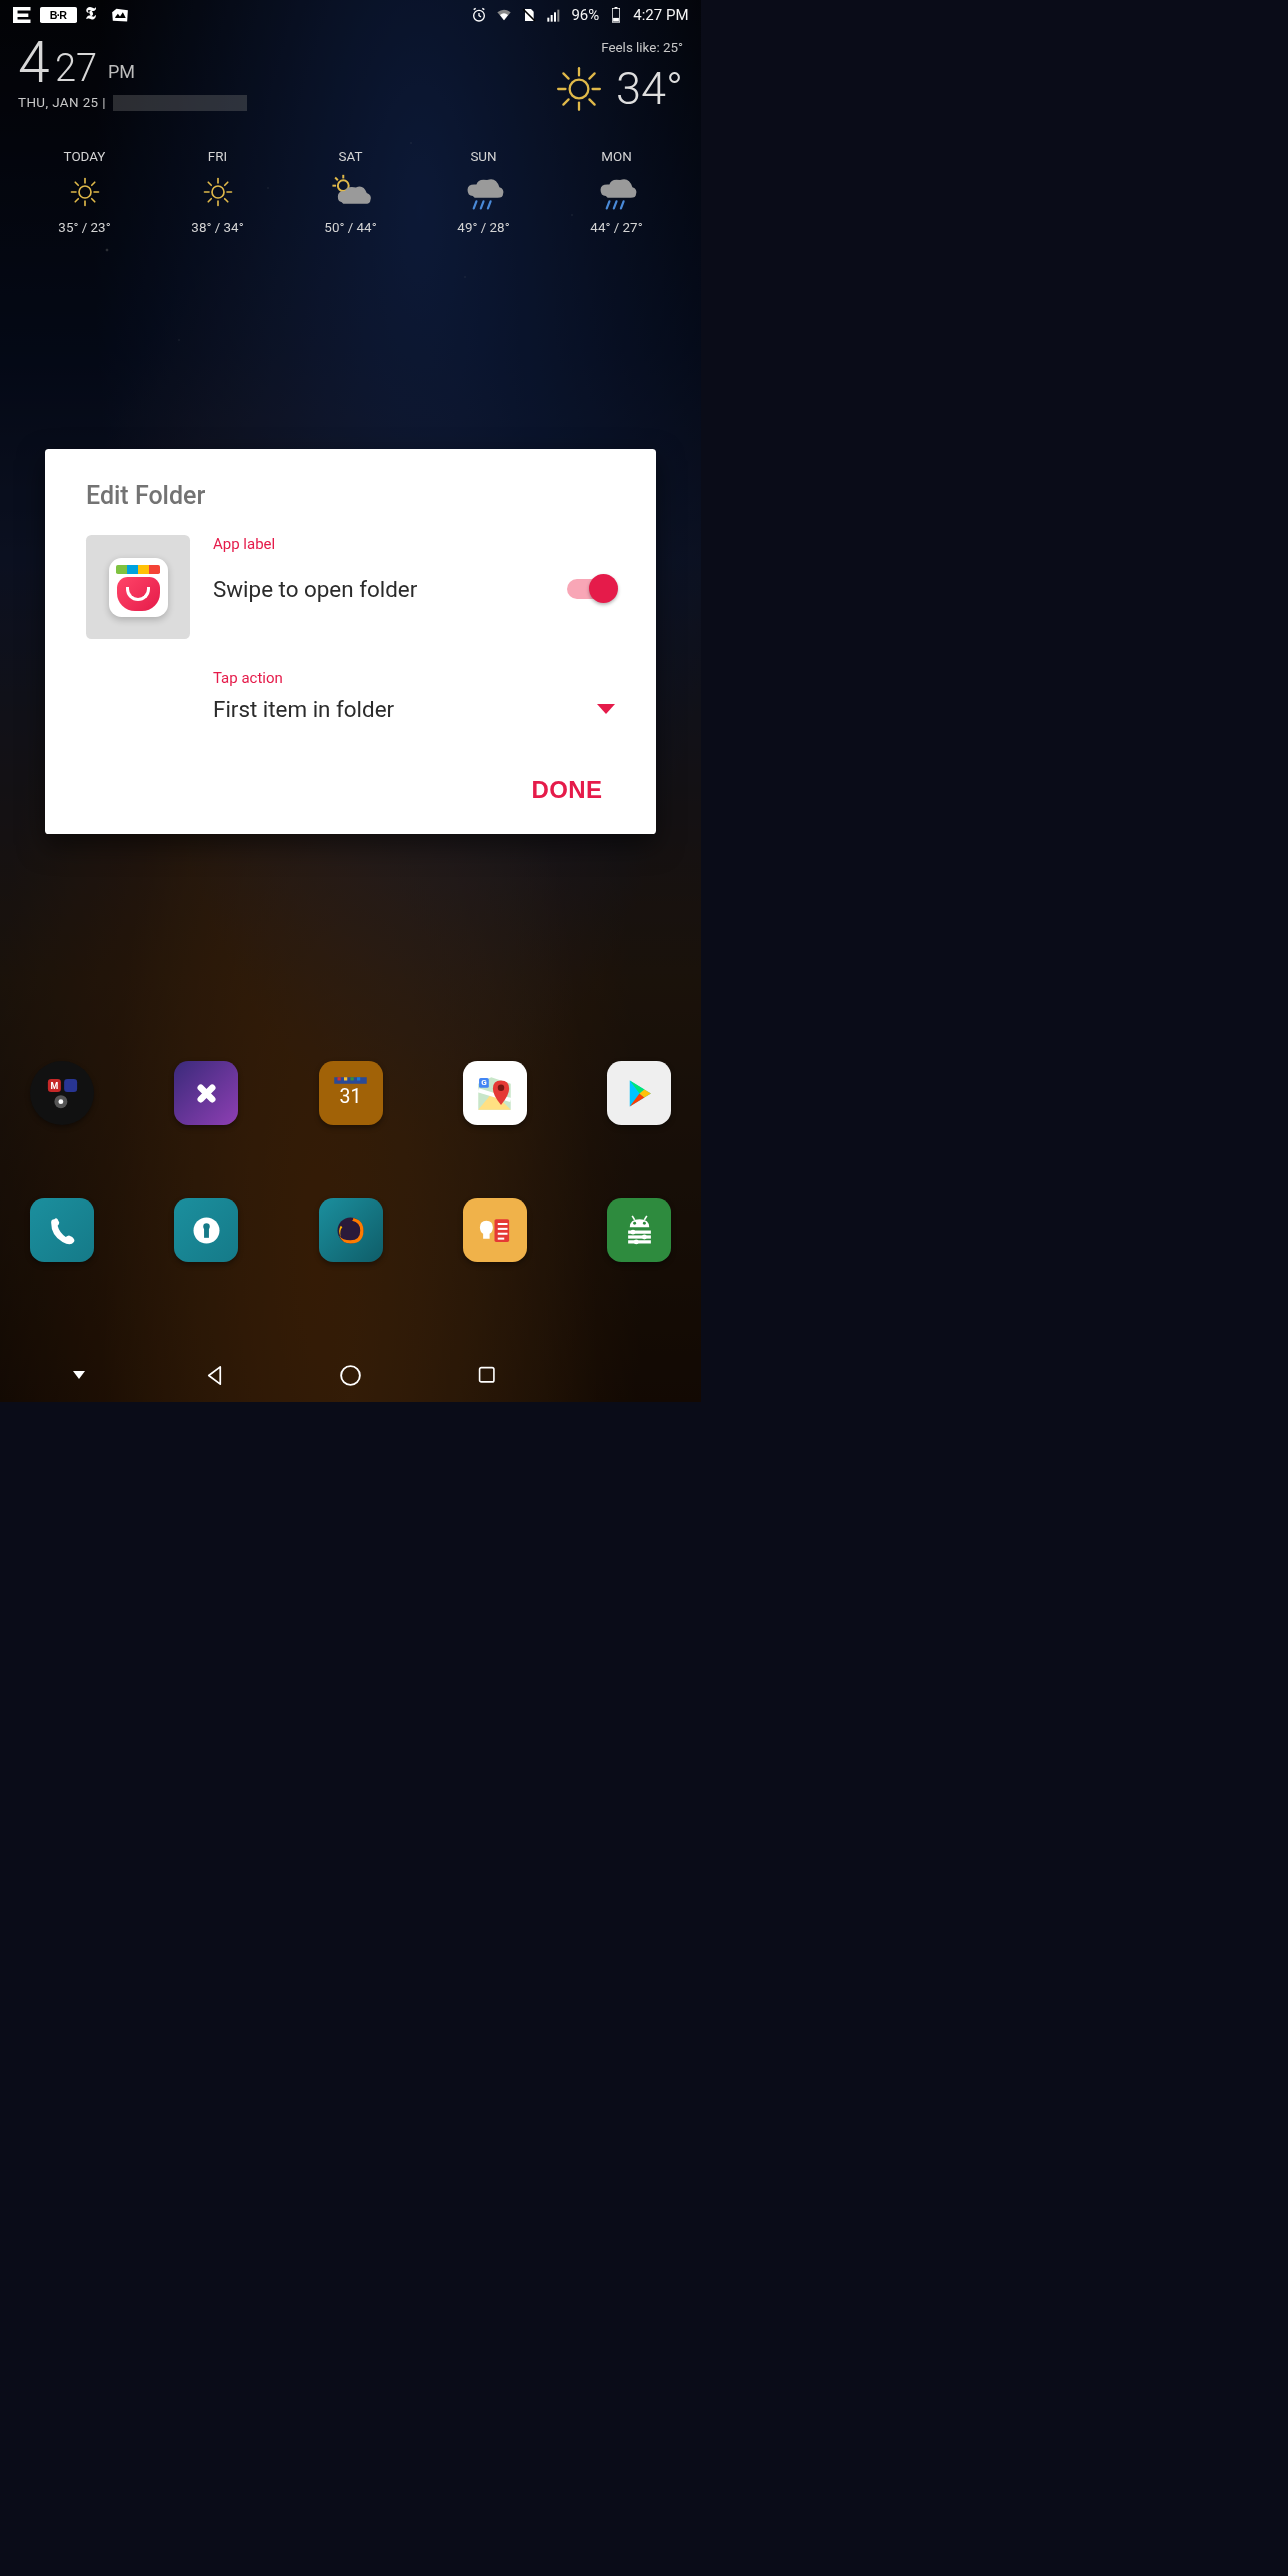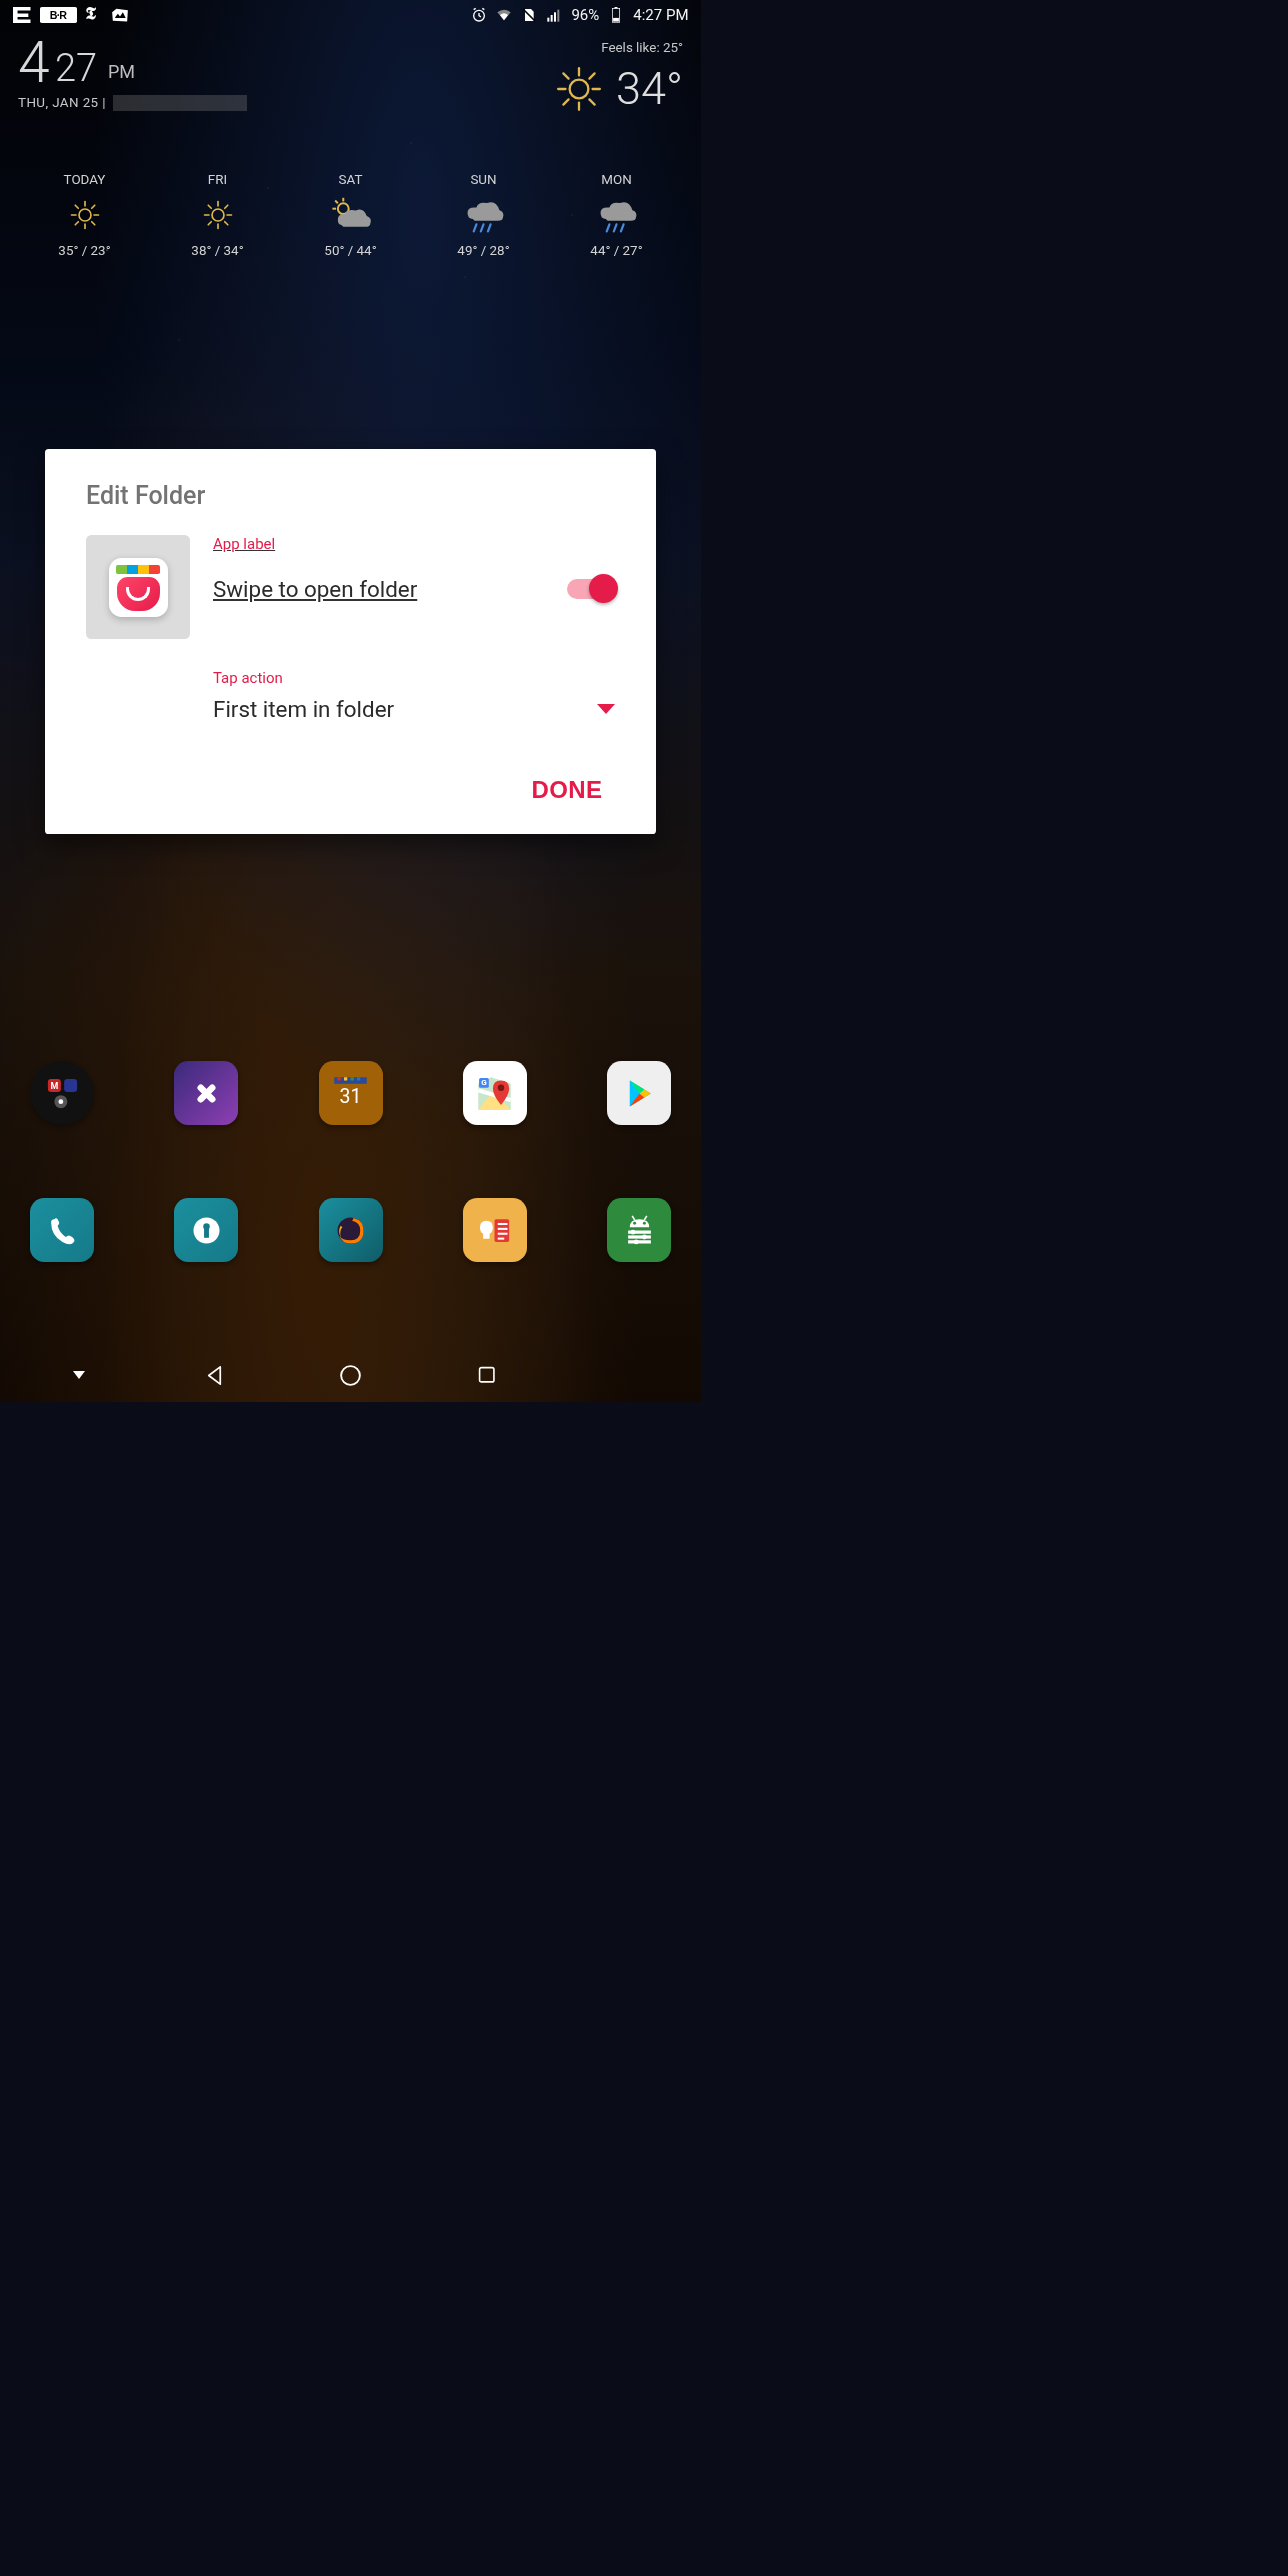--- a/index.html
+++ b/index.html
@@ -56,21 +56,21 @@
   .ampm{ font-size: 18px; color:#bdbdbd; margin-left:5.4px; margin-bottom:3.6px;}
   .date-row{ margin-top:9px; font-size:13.4px; color:#c8c8c8; letter-spacing:0.4px;}
   .date-redact{ display:inline-block; width:134px; height:16px; background:rgba(120,120,120,0.35); vertical-align:middle; margin-left:3.6px;}
   .weather-now{ position:absolute; top:0; right:0; text-align:right; }
   .feels{ font-size:13.4px; color:#c8c8c8; }
   .temp-row{ display:flex; align-items:center; justify-content:flex-end; gap:12.5px; margin-top:7.2px;}
   .big-temp{ font-size:45px; font-weight:300; color:#dedede;}
   .sun-big{ width:50px; height:50px; }
 
   
-  .forecast{ position:absolute; top:172px; left:18px; right:18px; display:flex; justify-content:space-between; }
+  .forecast{ position:absolute; top:149px; left:18px; right:18px; display:flex; justify-content:space-between; }
   .fday{ flex:1; text-align:center; color:#d4d4d4; font-size:13.4px; display:flex; flex-direction:column; align-items:center; gap:9px;}
   .fday .ficon{ height:38px; display:flex; align-items:center; justify-content:center;}
   .fday .ftemp{ font-size:13.4px; }
 
   
   .dialog {
     position: absolute; left: 45px; right: 45px; top: 449px;
     background: #fff; border-radius: 3.6px; color: #333;
     padding: 32px 41px 23px 41px;
     box-shadow: 0 10.7px 27px rgba(0,0,0,0.5);
@@ -83,21 +83,21 @@
   }
   .folder-inner{
     width:59px;height:59px;background:#fff;border-radius:12.5px;box-shadow:0 2.7px 7.2px rgba(0,0,0,0.2);
     position:relative; overflow:hidden;
   }
   .folder-inner .stripe{position:absolute;top:7.2px;left:7.2px;right:7.2px;height:9px;display:flex;border-radius:1.8px;overflow:hidden;}
   .folder-inner .stripe span{flex:1;}
   .folder-inner .stripe .c1{background:#7fc241;} .c2{background:#00a3e0;} .c3{background:#ffc107;} .c4{background:#f44336;}
   .folder-inner .pocket{position:absolute;bottom:5.4px;left:8px;right:8px;top:19.7px;background:linear-gradient(135deg,#ff4568,#e51b4a);border-radius:10.7px 10.7px 18px 18px;display:flex;align-items:center;justify-content:center;}
   .folder-inner .pocket::after{content:"";width:18px;height:10.7px;border:3.6px solid #fff;border-top:none;border-radius:0 0 12.5px 12.5px;}
-  .fields{ flex:1;text-decoration:underline; }
+  .fields{ flex:1; }
   .field-label{ color:#e51b4a; font-size:15px; margin-bottom:1.8px;}
   .text-input{
     width:100%; font-size:22.4px; color:#2b2b2b; border:none; outline:none;
     border-bottom:1.8px solid #e51b4a; padding:2.7px 0 5.4px 0; font-family:inherit;
     background:transparent;
   }
   .switch-row{ display:flex; align-items:center; justify-content:space-between; margin-top:23px;}
   .switch-row .lbl{ font-size:22.4px; color:#2b2b2b;}
   .switch{ width:48px; height:19.7px; background:#f8a6b6; border-radius:10.7px; position:relative; cursor:pointer;}
   .switch .knob{ position:absolute; right:-2.7px; top:-5.4px; width:29px; height:29px; background:#e51b4a; border-radius:50%; box-shadow:0 1.8px 3.6px rgba(0,0,0,0.3);}

